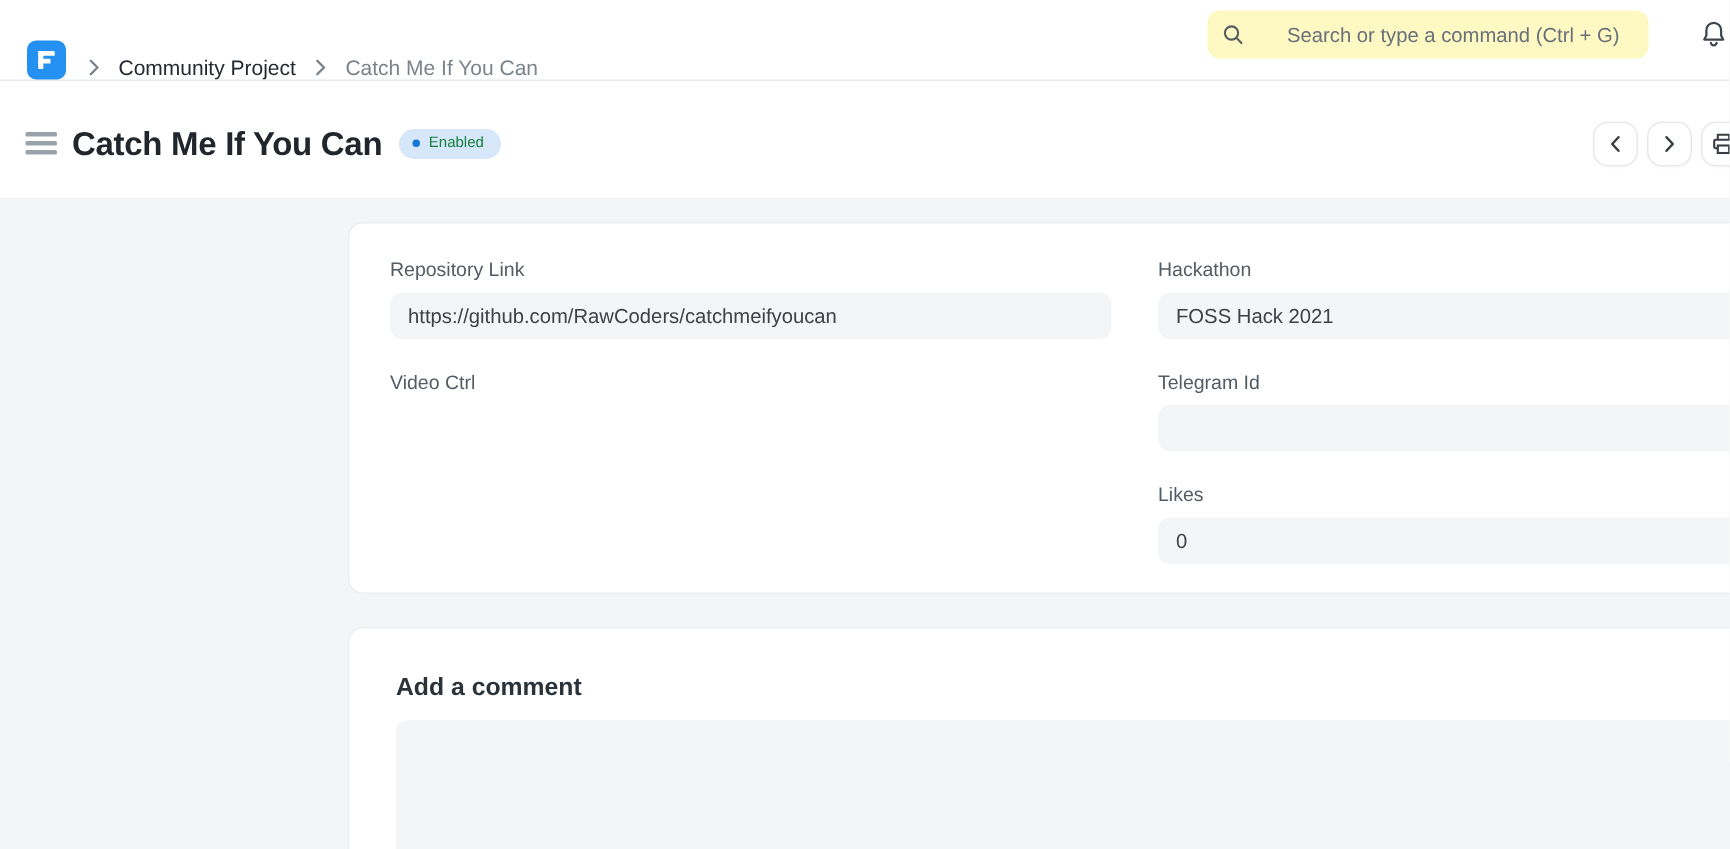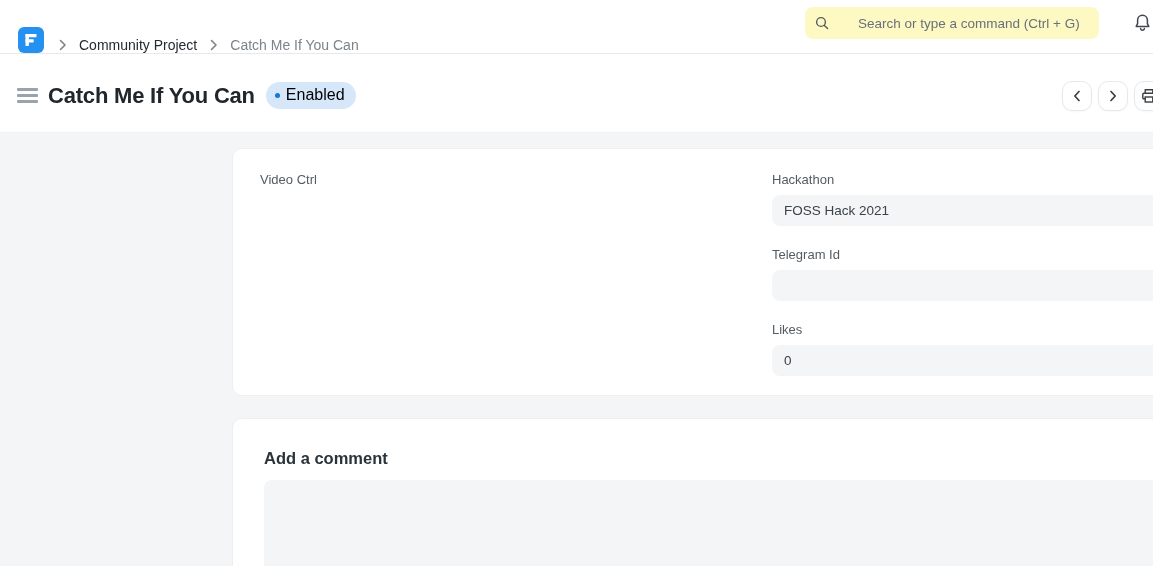--- a/index.html
+++ b/index.html
@@ -67,22 +67,22 @@
     width:21px; display:flex; flex-direction:column; gap:3px;
     cursor:pointer; flex:0 0 auto;
   }
   .menu-toggle span { height:3px; background:#9aa3ab; border-radius:1px; }
   .page-title {
     font-size:22px; font-weight:700; color:#20262c;
     letter-spacing:-0.2px; margin-left:10px; white-space:nowrap;
   }
   .status-badge {
     margin-left:11px;
-    background:#d7e7fa; color:#000000;
-    font-size:16px; font-weight:500;
+    background:#d7e7fa; color:#15803d;
+    font-size:10px; font-weight:500;
     padding:4px 11px 5px 9px;
     border-radius:999px;
     display:flex; align-items:center; gap:6px;
     white-space:nowrap;
   }
   .status-dot { width:5px; height:5px; border-radius:50%; background:#1677d8; }
 
   .head-actions { position:absolute; left:1062px; top:27px; display:flex; gap:6px; }
   .icon-btn {
     width:30px; height:30px;
@@ -205,20 +205,24 @@
       </svg>
     </button>
   </div>
 </div>
 
 <main class="content">
 
   <section class="card form-card">
     <div class="form-col">
       <div class="field">
+        <label class="field-label">Repository Link</label>
+        <input class="field-input" type="text" value="https://github.com/RawCoders/catchmeifyoucan" style="">
+      </div>
+      <div class="field">
         <label class="field-label">Video Ctrl</label>
       </div>
     </div>
 
     <div class="form-col">
       <div class="field">
         <label class="field-label">Hackathon</label>
         <input class="field-input" type="text" value="FOSS Hack 2021" style="">
       </div>
       <div class="field">

